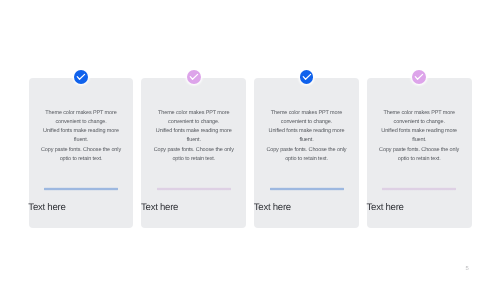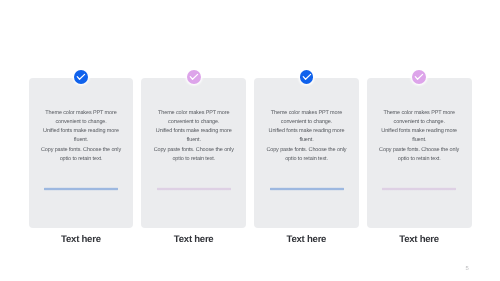--- a/index.html
+++ b/index.html
@@ -76,27 +76,25 @@
     top: 109.4px;
     height: 3.6px;
     border-radius: 1px;
   }
   .card-title {
     opacity: 0.99;
     position: absolute;
     left: 0;
     right: 0;
     top: 124px;
-    text-align: center;
     font-size: 9.6px;
     letter-spacing: -0.26px;
     text-indent: -0.26px;
-    font-weight: bold;
+    font-weight: normal;
     color: #313338;
-    margin-top: 32px;
   }
   .page-num {
     opacity: 0.99;
     position: absolute;
     left: 465.4px;
     top: 266.6px;
     font-size: 5.8px;
     line-height: 5.8px;
     color: #b9babc;
   }

